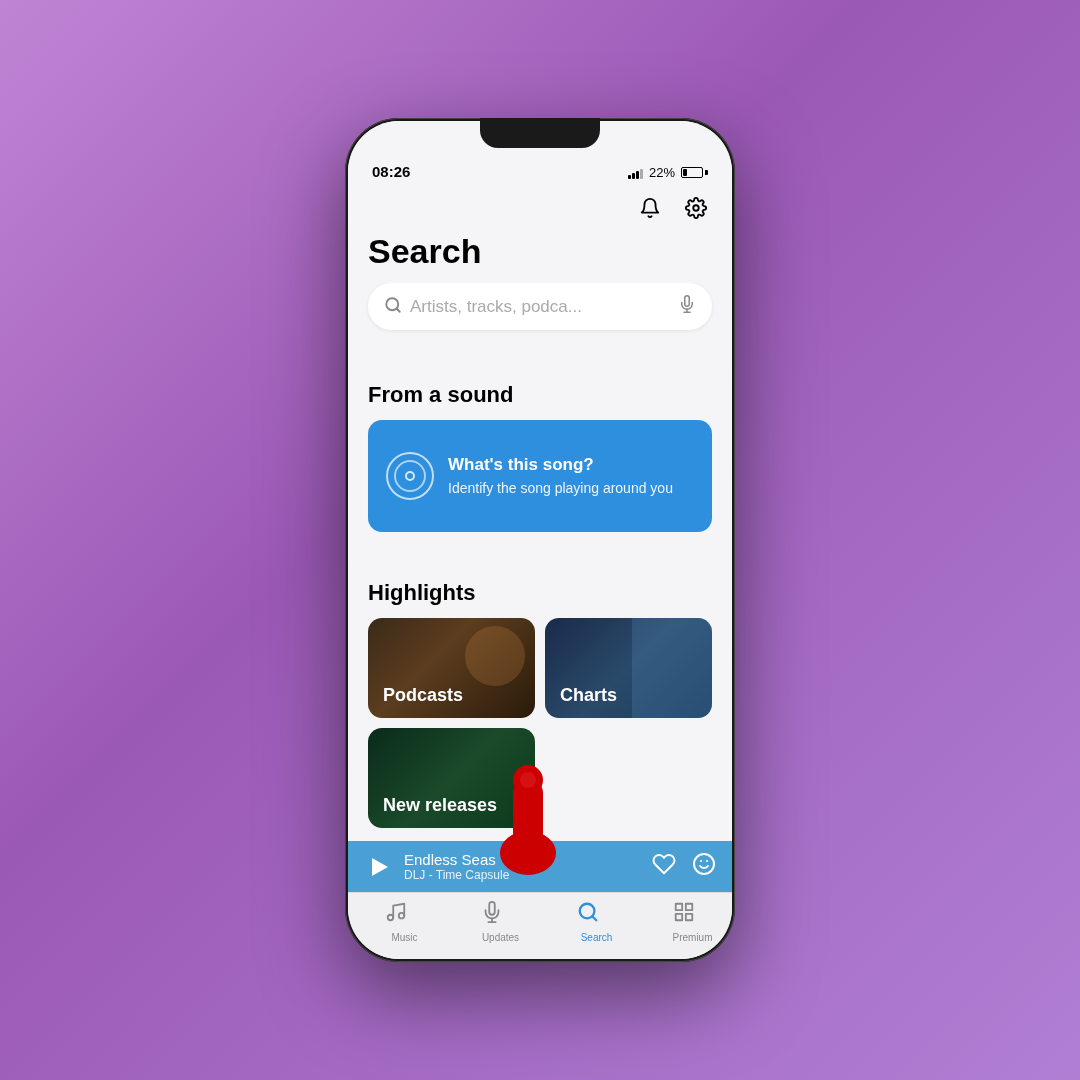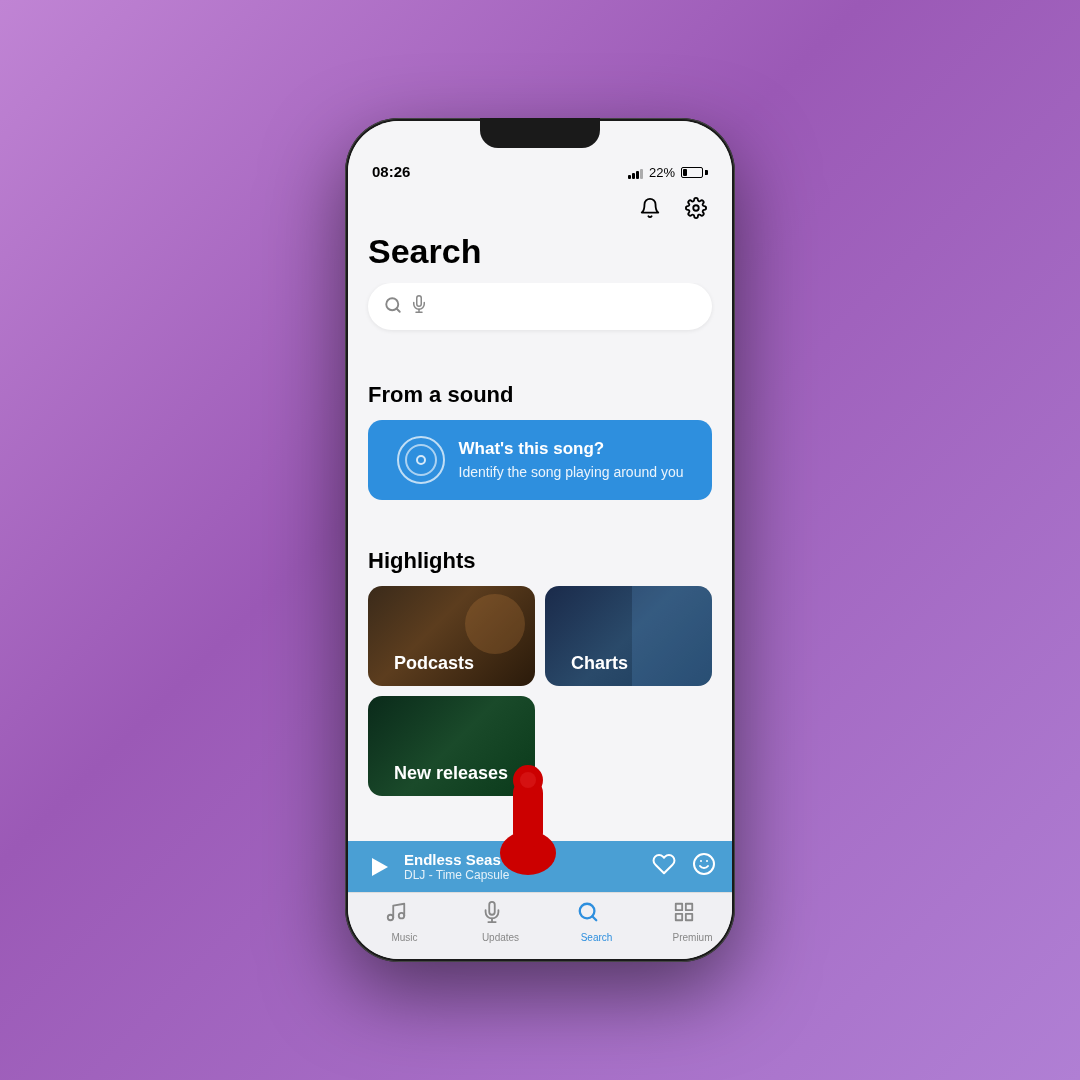--- a/index.html
+++ b/index.html
@@ -193,26 +193,25 @@
       font-weight: 700;
       color: #000;
       margin-bottom: 12px;
       margin-top: 28px;
     }
 
     
     .sound-card {
       background: #2e8fde;
       border-radius: 14px;
-      padding: 16px 18px;
+      padding: 32px 18px;
       display: flex;
       align-items: center;
       gap: 14px;
       cursor: pointer;
-      justify-content: center;
     }
 
     .sound-icon {
       width: 48px;
       height: 48px;
       border-radius: 50%;
       border: 2.5px solid rgba(255,255,255,0.7);
       display: flex;
       align-items: center;
       justify-content: center;
@@ -274,21 +273,21 @@
     .highlight-bg-new {
       background: linear-gradient(135deg, #0a2a1a 0%, #1a4a2a 50%, #0a3a1a 100%);
     }
     .highlight-bg-curators {
       background: linear-gradient(135deg, #1a1a2a 0%, #2a1a3a 50%, #1a2a3a 100%);
     }
 
     .highlight-label {
       position: absolute;
       bottom: 12px;
-      left: 26px;
+      left: 15px;
       font-size: 18px;
       font-weight: 700;
       color: #fff;
     }
 
     
     .podcasts-deco {
       position: absolute;
       top: 8px;
       right: 10px;
@@ -336,21 +335,21 @@
       border-left: 16px solid #fff;
       margin-left: 3px;
     }
 
     .track-info {
       flex: 1;
     }
 
     .track-title {
       font-size: 15px;
-      font-weight: 700;
+      font-weight: 400;
       color: #fff;
     }
 
     .track-subtitle {
       font-size: 12px;
       color: rgba(255,255,255,0.85);
     }
 
     .now-playing-actions {
       display: flex;
@@ -467,20 +466,21 @@
     <div class="screen-content">
 
       <div class="search-bar-container">
         <div class="search-bar">
           <div class="search-icon-wrap">
             <svg width="18" height="18" viewBox="0 0 24 24" fill="none" stroke="#888" stroke-width="2.5" stroke-linecap="round" stroke-linejoin="round">
               <circle cx="11" cy="11" r="8"></circle>
                 <line x1="21" y1="21" x2="16.65" y2="16.65"></line>
             </svg>
           </div>
+          <span class="search-placeholder">Artists, tracks, podca...</span>
           <div class="mic-icon">
             <svg width="18" height="18" viewBox="0 0 24 24" fill="none" stroke="#888" stroke-width="2" stroke-linecap="round" stroke-linejoin="round">
               <path d="M12 1a3 3 0 0 0-3 3v8a3 3 0 0 0 6 0V4a3 3 0 0 0-3-3z"></path>
               <path d="M19 10v2a7 7 0 0 1-14 0v-2"></path>
               <line x1="12" y1="19" x2="12" y2="23"></line>
               <line x1="8" y1="23" x2="16" y2="23"></line>
             </svg>
           </div>
         </div>
       </div>

